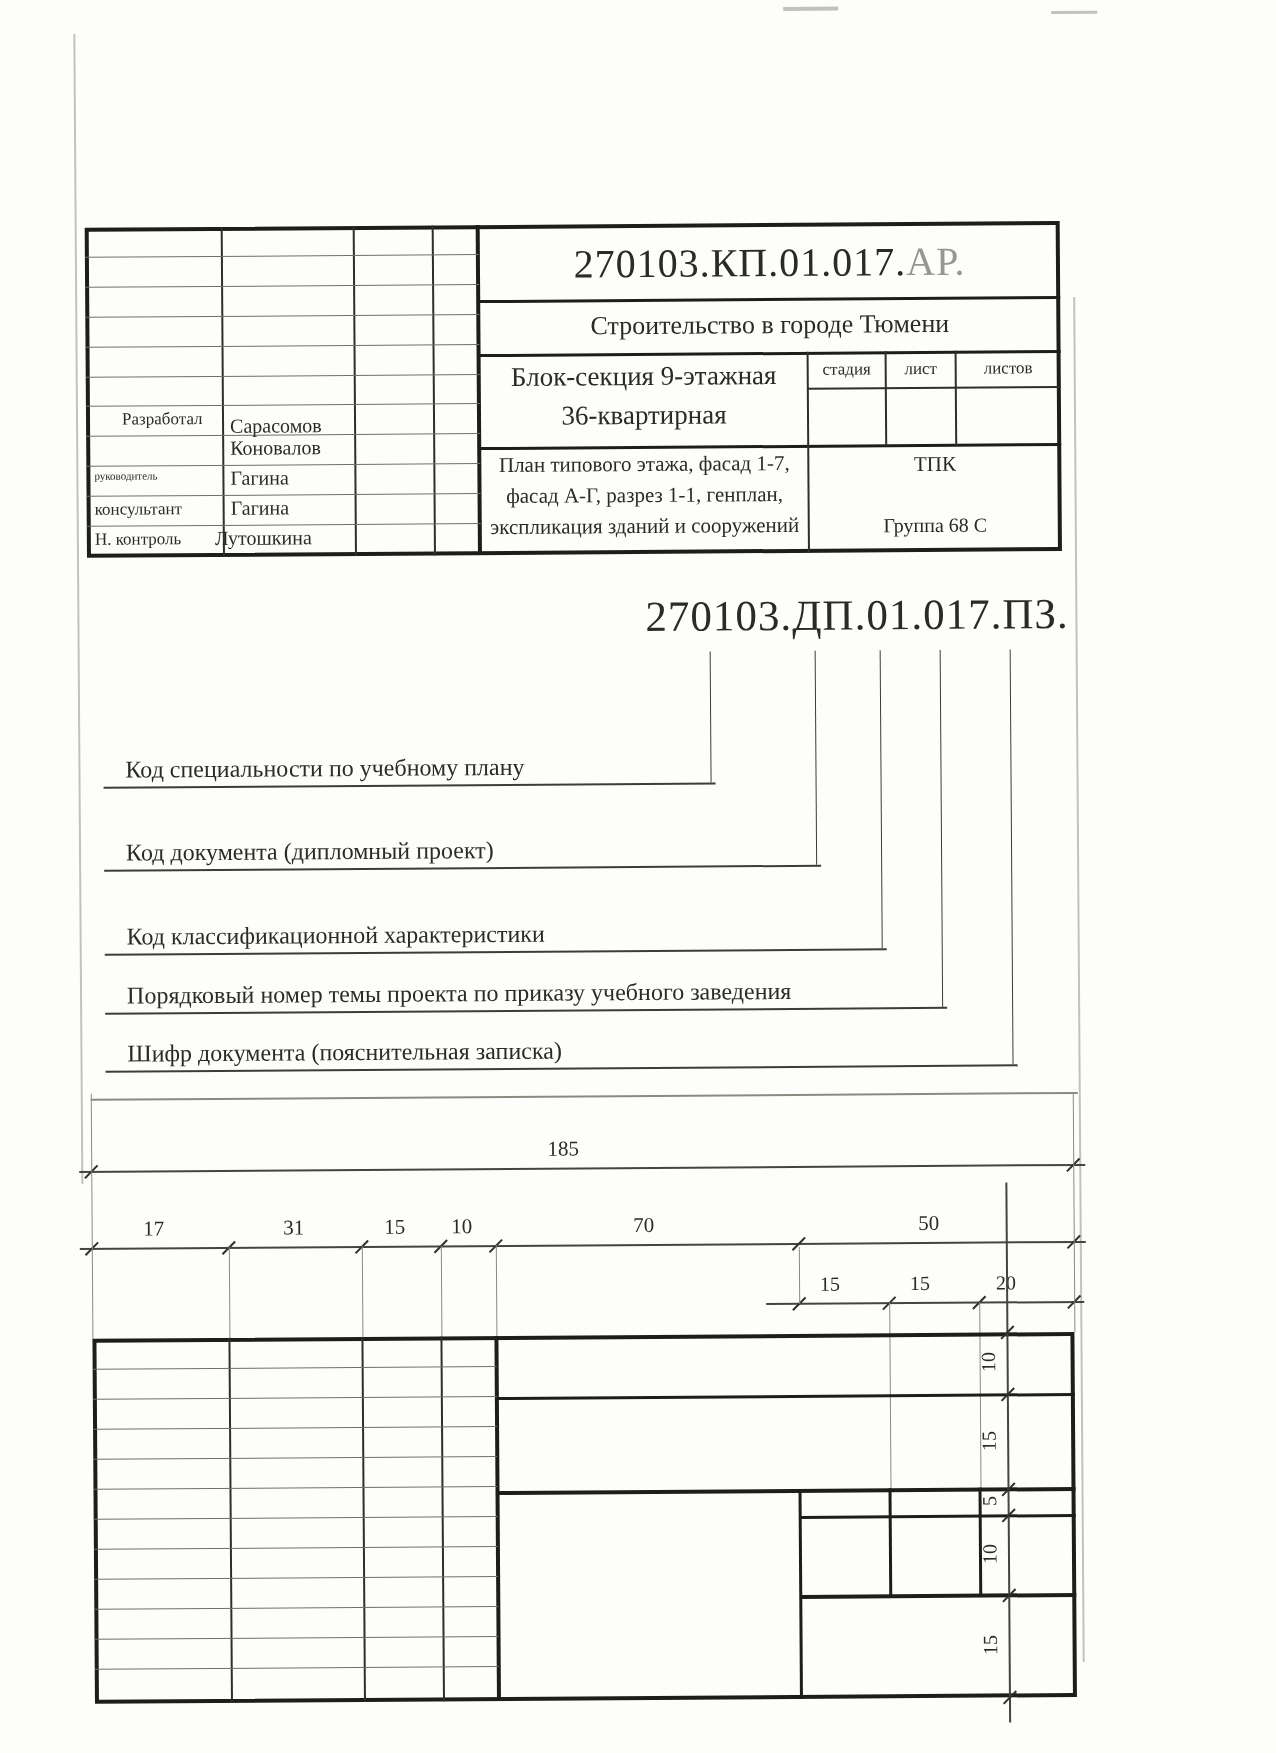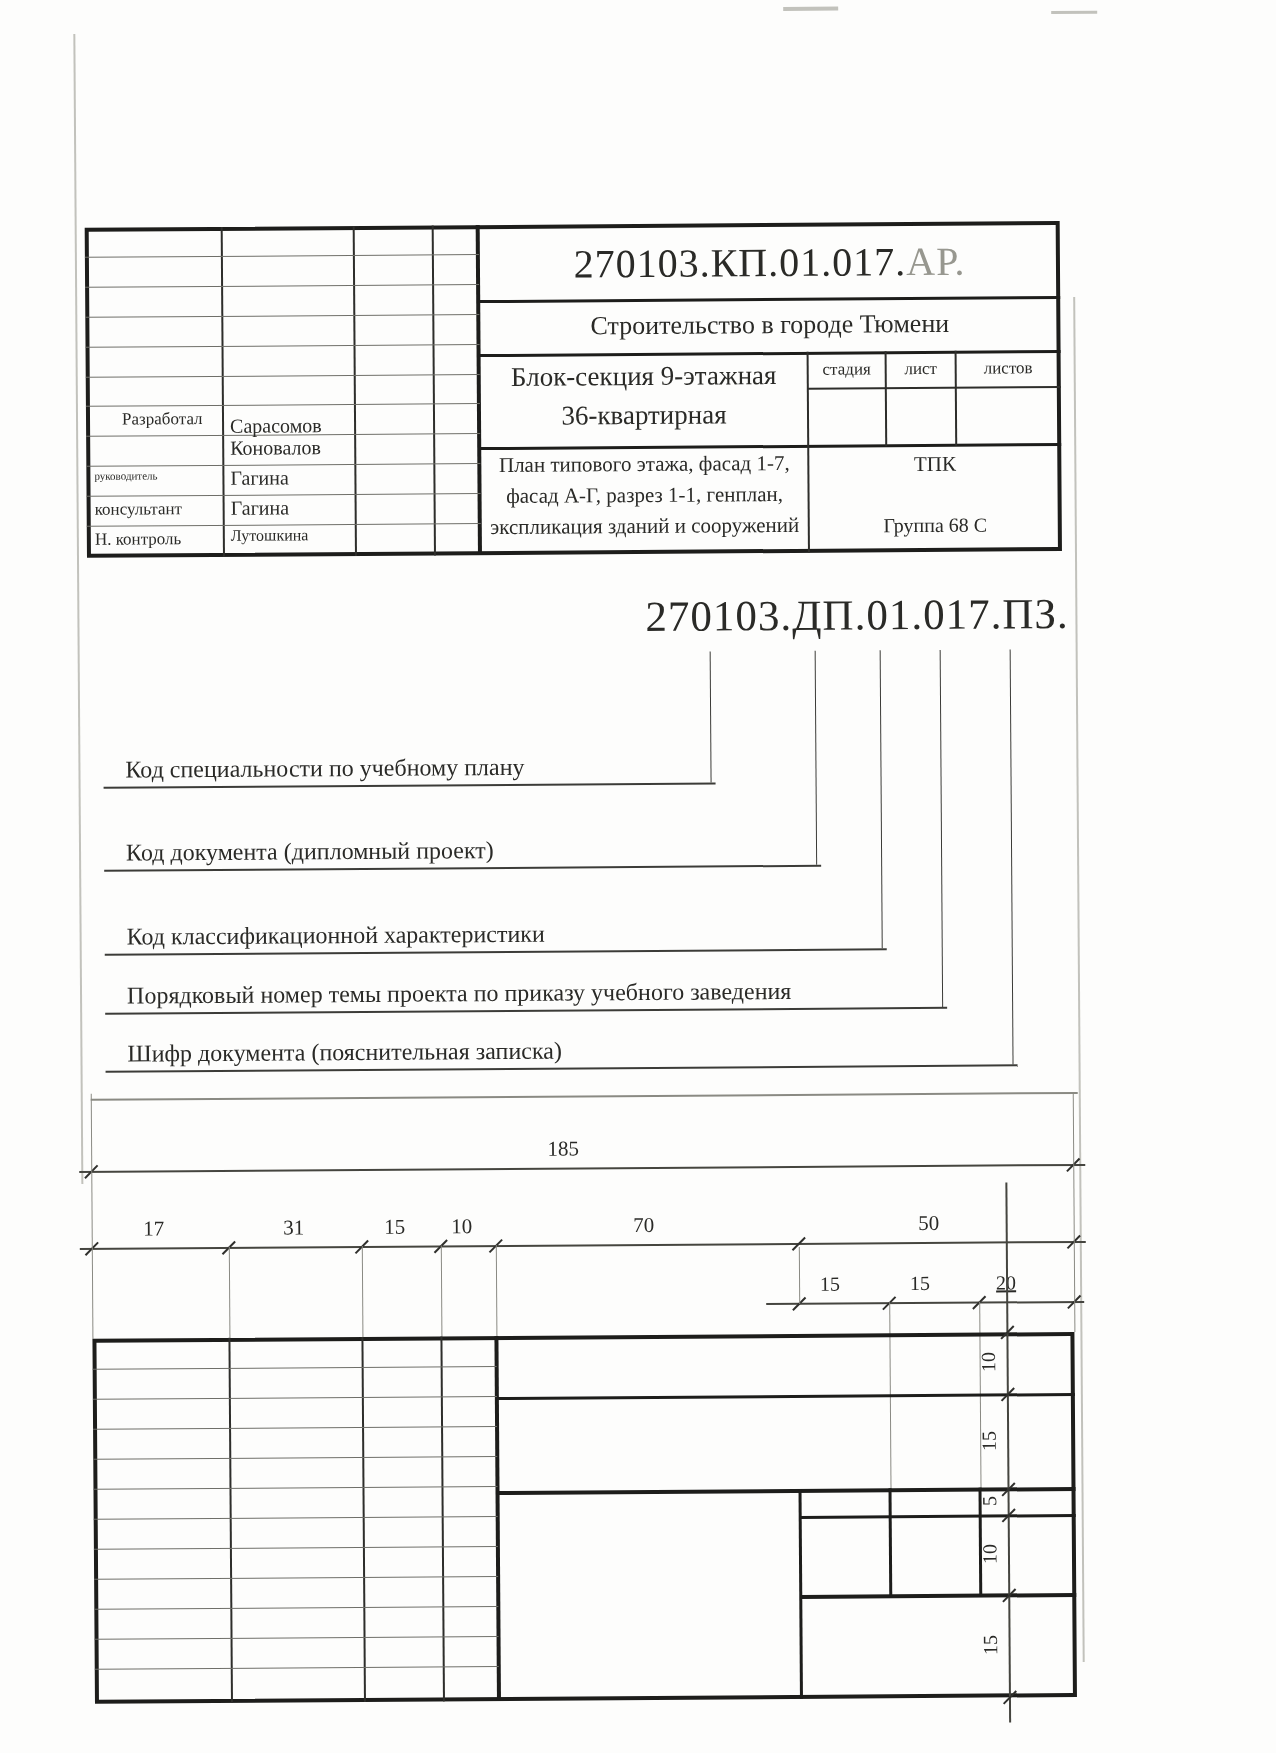--- a/index.html
+++ b/index.html
@@ -76,21 +76,21 @@
 
   <div class="txt" style="left:96px;top:406px;font-size:17px;margin-left:28px;">Разработал</div>
   <div class="txt" style="left:232px;top:412px;font-size:20px;">Сарасомов</div>
   <div class="txt" style="left:96px;top:436px;font-size:17px;"></div>
   <div class="txt" style="left:232px;top:434px;font-size:20px;">Коновалов</div>
   <div class="txt" style="left:96px;top:466px;font-size:11px;">руководитель</div>
   <div class="txt" style="left:232px;top:464px;font-size:20px;">Гагина</div>
   <div class="txt" style="left:96px;top:496px;font-size:17px;">консультант</div>
   <div class="txt" style="left:232px;top:494px;font-size:20px;">Гагина</div>
   <div class="txt" style="left:96px;top:526px;font-size:17px;">Н. контроль</div>
-  <div class="txt" style="left:232px;top:524px;font-size:16px;text-align:right;">Лутошкина</div>
+  <div class="txt" style="left:216px;top:524px;font-size:20px;text-align:right;">Лутошкина</div>
 
   <div class="txt" style="left:646px;top:592px;font-size:43px;letter-spacing:1px;">270103.ДП.01.017.ПЗ.</div>
 
   <div class="call" style="left:710px;top:652px;width:1px;height:131px;"></div>
   <div class="call" style="left:815px;top:652px;width:1px;height:214px;"></div>
   <div class="call" style="left:880px;top:652px;width:1px;height:298px;"></div>
   <div class="call" style="left:940px;top:652px;width:1px;height:357px;"></div>
   <div class="call" style="left:1010px;top:652px;width:1px;height:415px;"></div>
 
   <div class="txt" style="left:125px;top:753px;font-size:24px;">Код специальности по учебному плану</div>
@@ -126,21 +126,21 @@
   <div class="txt ctr" style="left:610px;top:1213px;width:60px;font-size:21px;font-family:Liberation Serif, serif;">70</div>
   <div class="txt ctr" style="left:895px;top:1213px;width:60px;font-size:21px;">50</div>
 
   <div class="dim" style="left:762px;top:1304px;width:318px;height:2px;"></div>
   <div class="tk" style="left:795px;top:1305px;"></div>
   <div class="tk" style="left:885px;top:1305px;"></div>
   <div class="tk" style="left:975px;top:1305px;"></div>
   <div class="tk" style="left:1070px;top:1305px;"></div>
   <div class="txt ctr" style="left:801px;top:1274px;width:50px;font-size:20px;">15</div>
   <div class="txt ctr" style="left:891px;top:1274px;width:50px;font-size:20px;">15</div>
-  <div class="txt ctr" style="left:977px;top:1274px;width:50px;font-size:20px;text-decoration:underline;">20</div>
+  <div class="txt ctr" style="left:977px;top:1274px;width:50px;font-size:20px;">20</div>
 
   <div class="ext" style="left:88px;top:1090px;width:1px;height:245px;"></div>
   <div class="ext" style="left:1070px;top:1095px;width:1px;height:240px;"></div>
   <div class="ext" style="left:225px;top:1244px;width:1px;height:91px;"></div>
   <div class="ext" style="left:358px;top:1244px;width:1px;height:91px;"></div>
   <div class="ext" style="left:437px;top:1244px;width:1px;height:91px;"></div>
   <div class="ext" style="left:492px;top:1244px;width:1px;height:91px;"></div>
   <div class="ext" style="left:795px;top:1248px;width:1px;height:57px;"></div>
   <div class="ext" style="left:885px;top:1304px;width:1px;height:188px;"></div>
   <div class="ext" style="left:975px;top:1304px;width:1px;height:188px;"></div>

